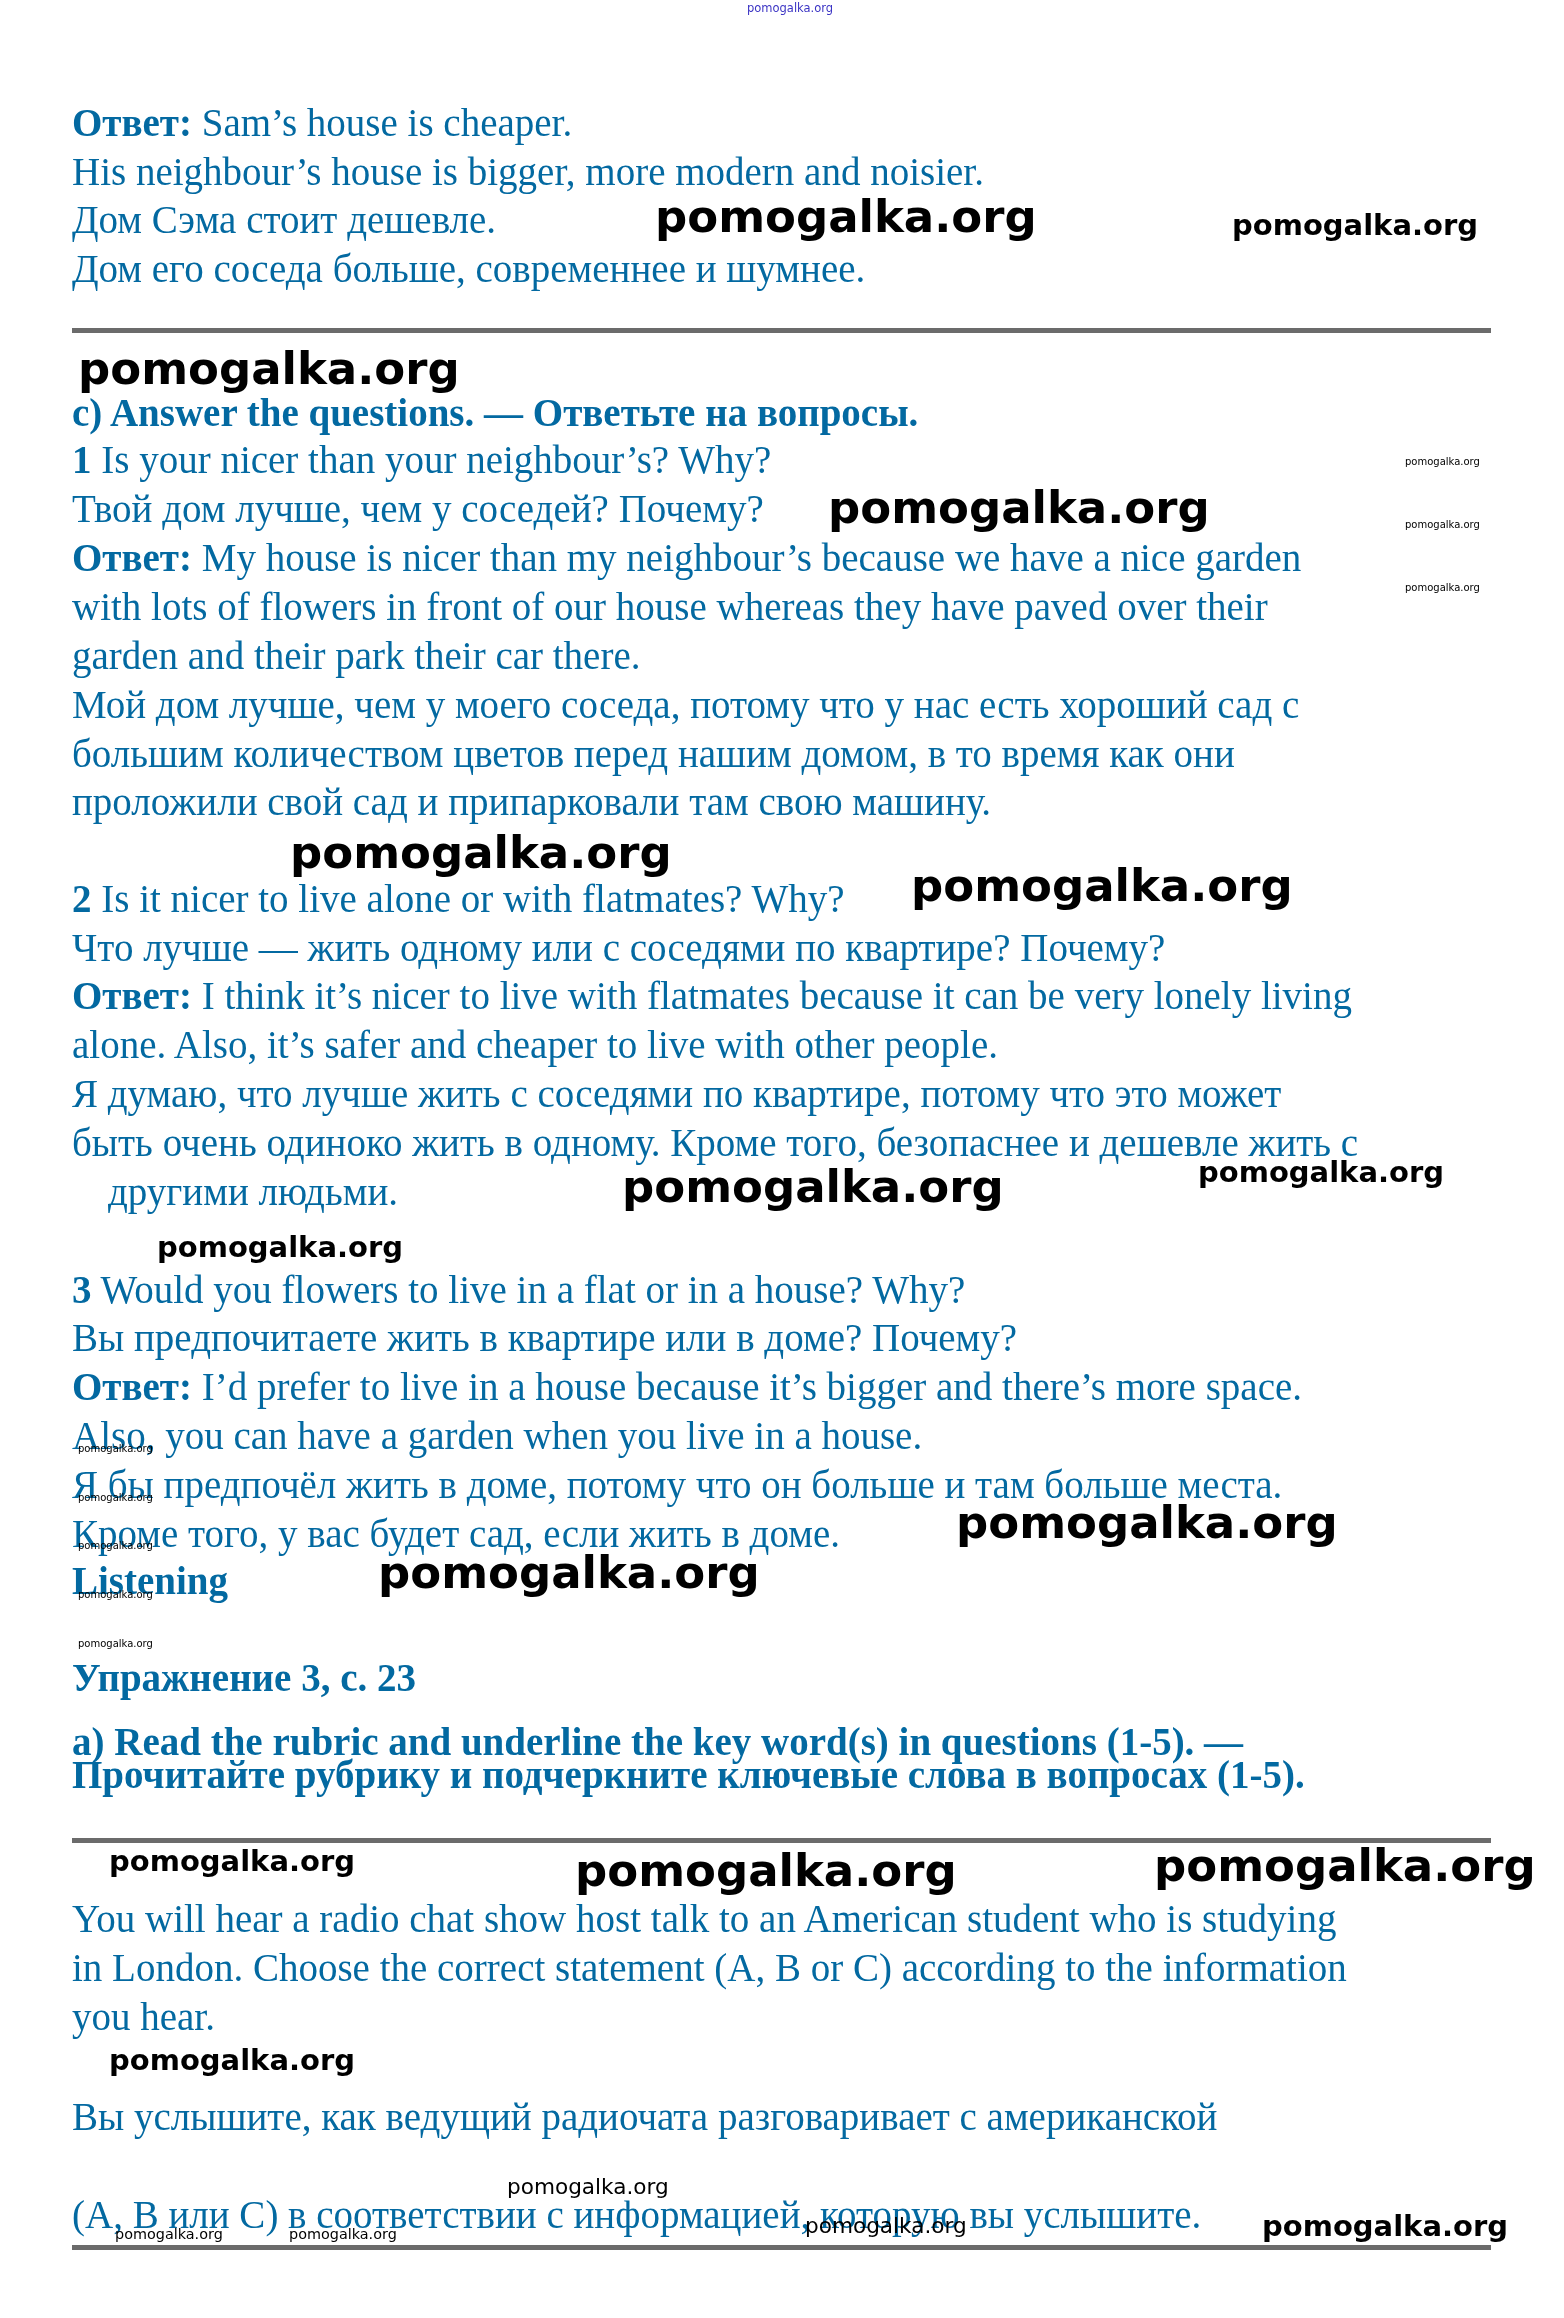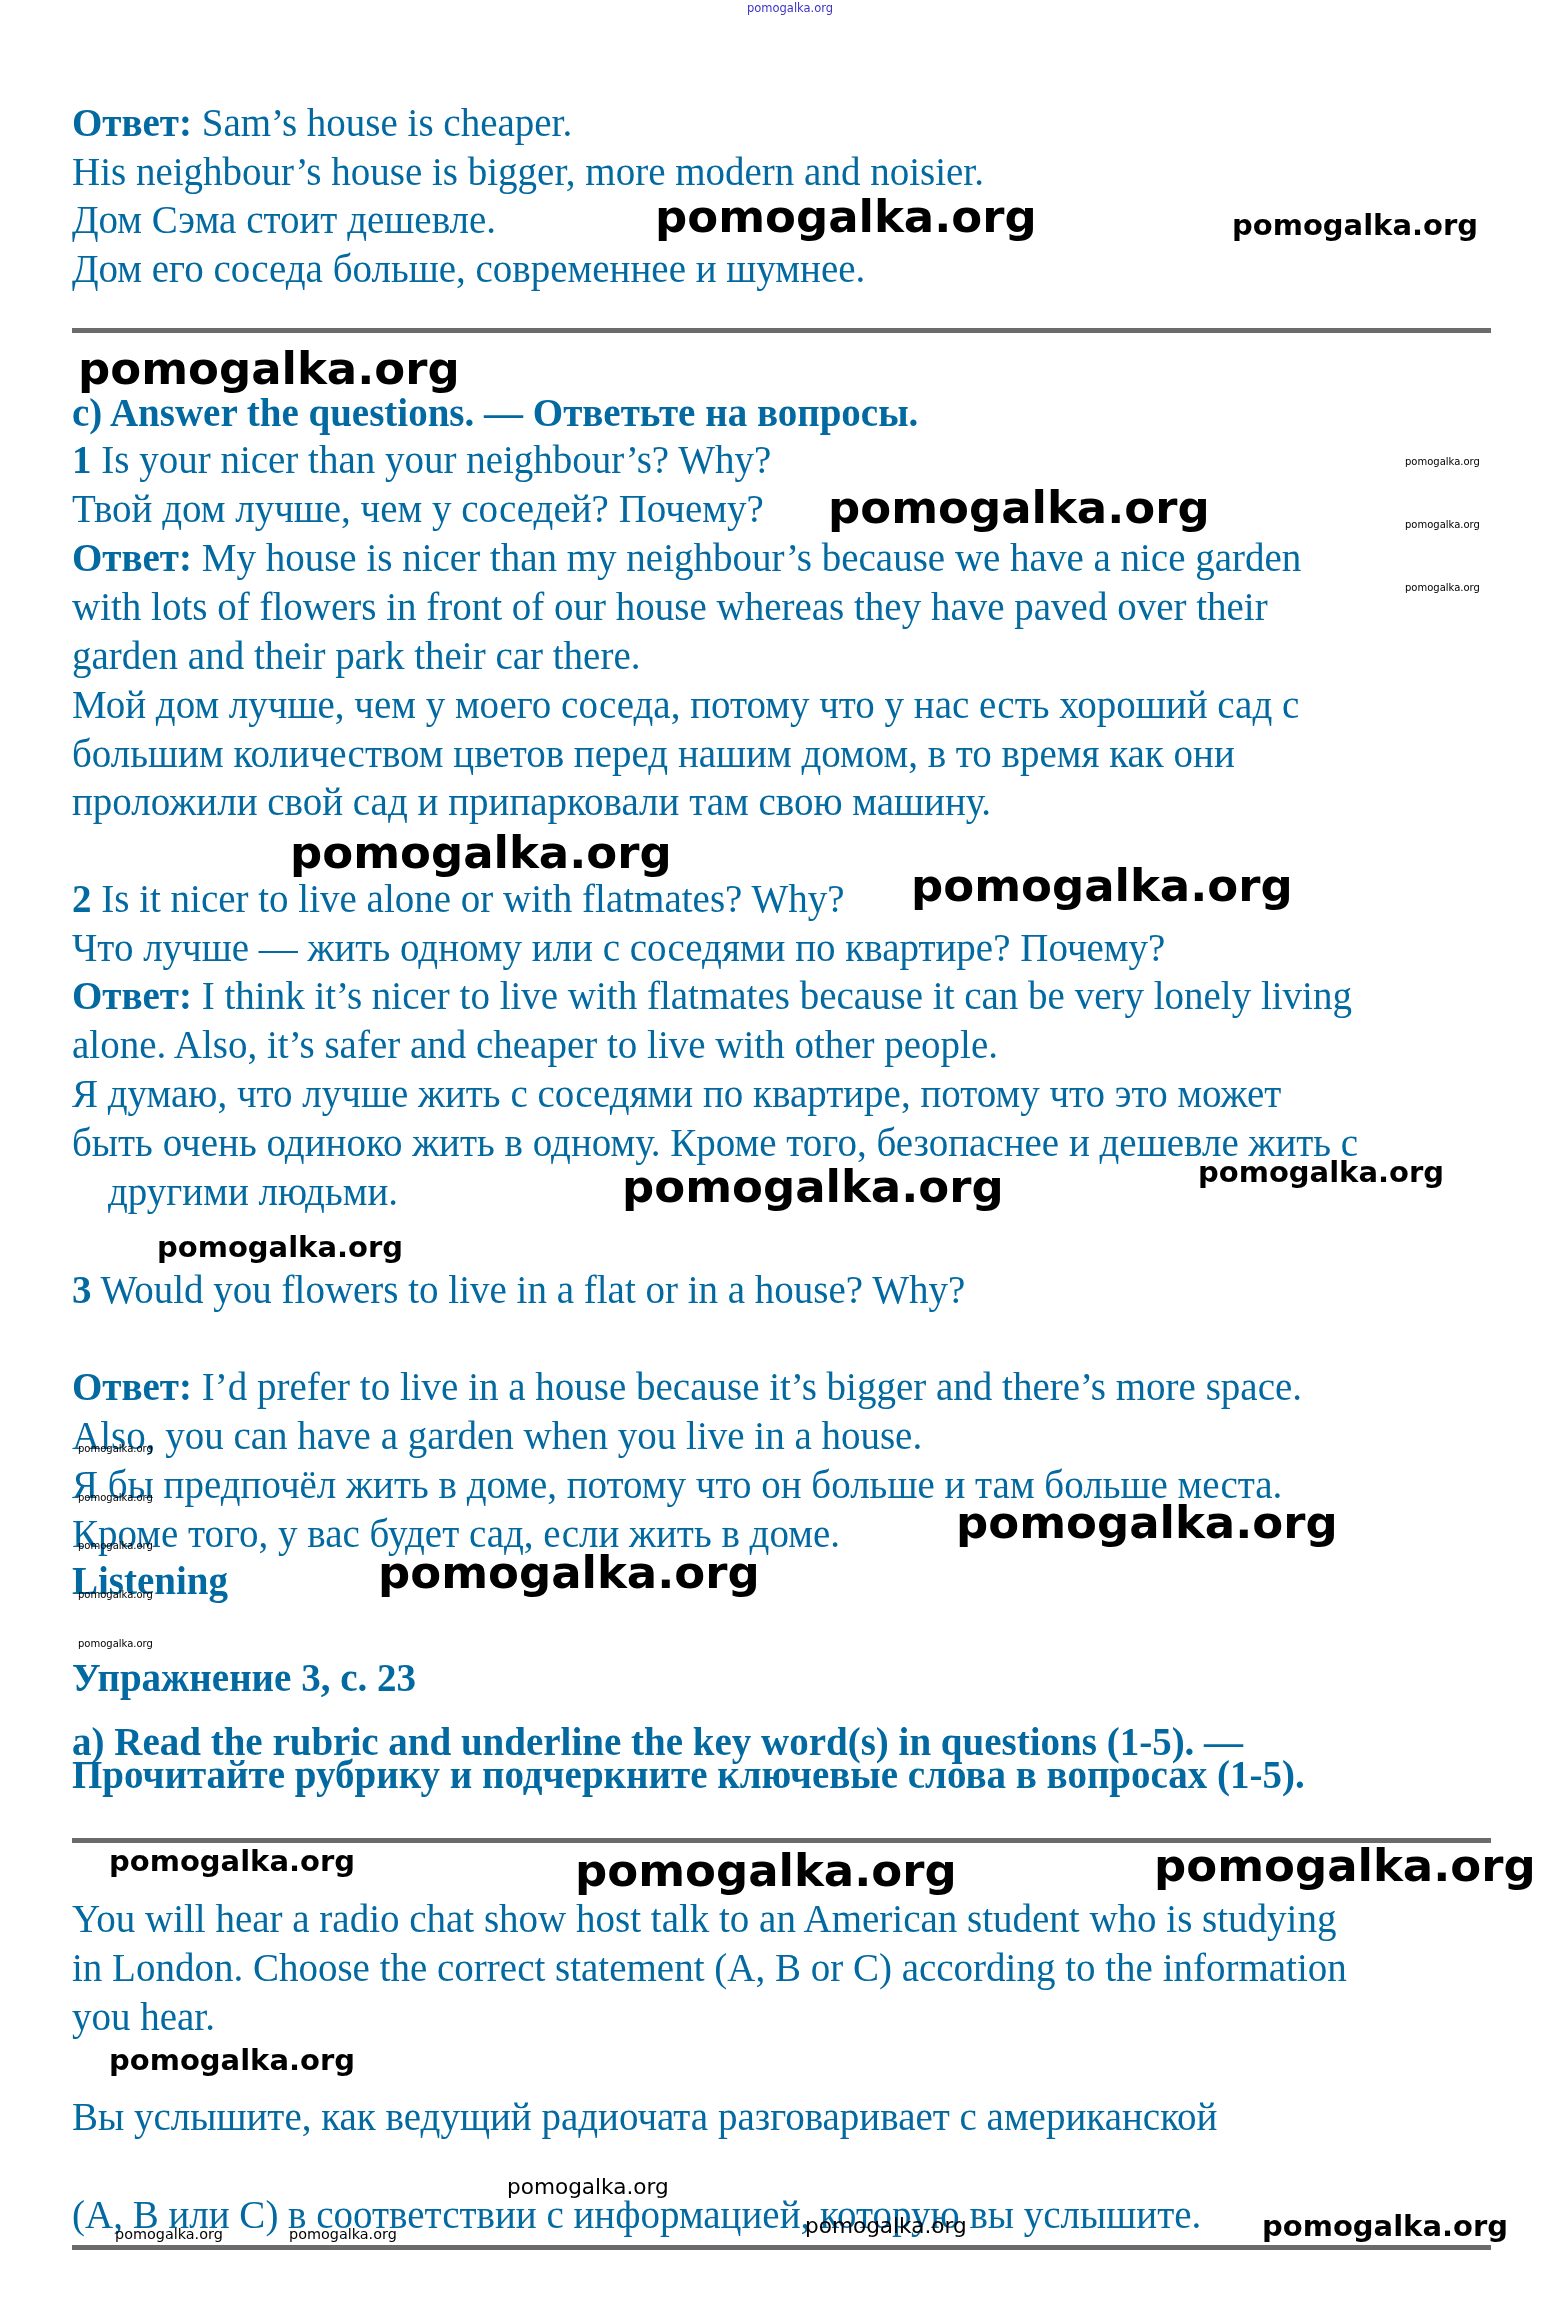--- a/index.html
+++ b/index.html
@@ -54,20 +54,21 @@
   <div class="line serif" style="top:971px;"><span class="b">Ответ:</span> <span>I think it’s nicer to live with flatmates because it can be very lonely living</span></div>
   <div class="line serif" style="top:1020px;">alone. Also, it’s safer and cheaper to live with other people.</div>
   <div class="line serif" style="top:1069px;">Я думаю, что лучше жить с соседями по квартире, потому что это может</div>
   <div class="line serif" style="top:1118px;">быть очень одиноко жить в одному. Кроме того, безопаснее и дешевле жить с</div>
   <div class="line serif" style="top:1167px;margin-left:36px;">другими людьми.</div>
   <div class="wm wm-xl" style="left:622px; top:1160px;">pomogalka.org</div>
   <div class="wm wm-m" style="left:1198px; top:1155px;">pomogalka.org</div>
 
   <div class="wm wm-m" style="left:157px; top:1230px;">pomogalka.org</div>
   <div class="line serif" style="top:1265px;"><span class="b">3</span> <span>Would you flowers to live in a flat or in a house? Why?</span></div>
+  <div class="line serif" style="top:1313px;">Вы предпочитаете жить в квартире или в доме? Почему?</div>
   <div class="line serif" style="top:1362px;"><span class="b">Ответ:</span> <span>I’d prefer to live in a house because it’s bigger and there’s more space.</span></div>
   <div class="line serif" style="top:1411px;">Also, you can have a garden when you live in a house.</div>
   <div class="wm wm-s" style="left:78px; top:1443px;">pomogalka.org</div>
   <div class="line serif" style="top:1460px;">Я бы предпочёл жить в доме, потому что он больше и там больше места.</div>
   <div class="wm wm-s" style="left:78px; top:1492px;">pomogalka.org</div>
   <div class="line serif" style="top:1509px;">Кроме того, у вас будет сад, если жить в доме.</div>
   <div class="wm wm-xl" style="left:956px; top:1496px;">pomogalka.org</div>
 
   <div class="wm wm-s" style="left:78px; top:1540px;">pomogalka.org</div>
   <div class="line serif b" style="top:1556px;">Listening</div>

